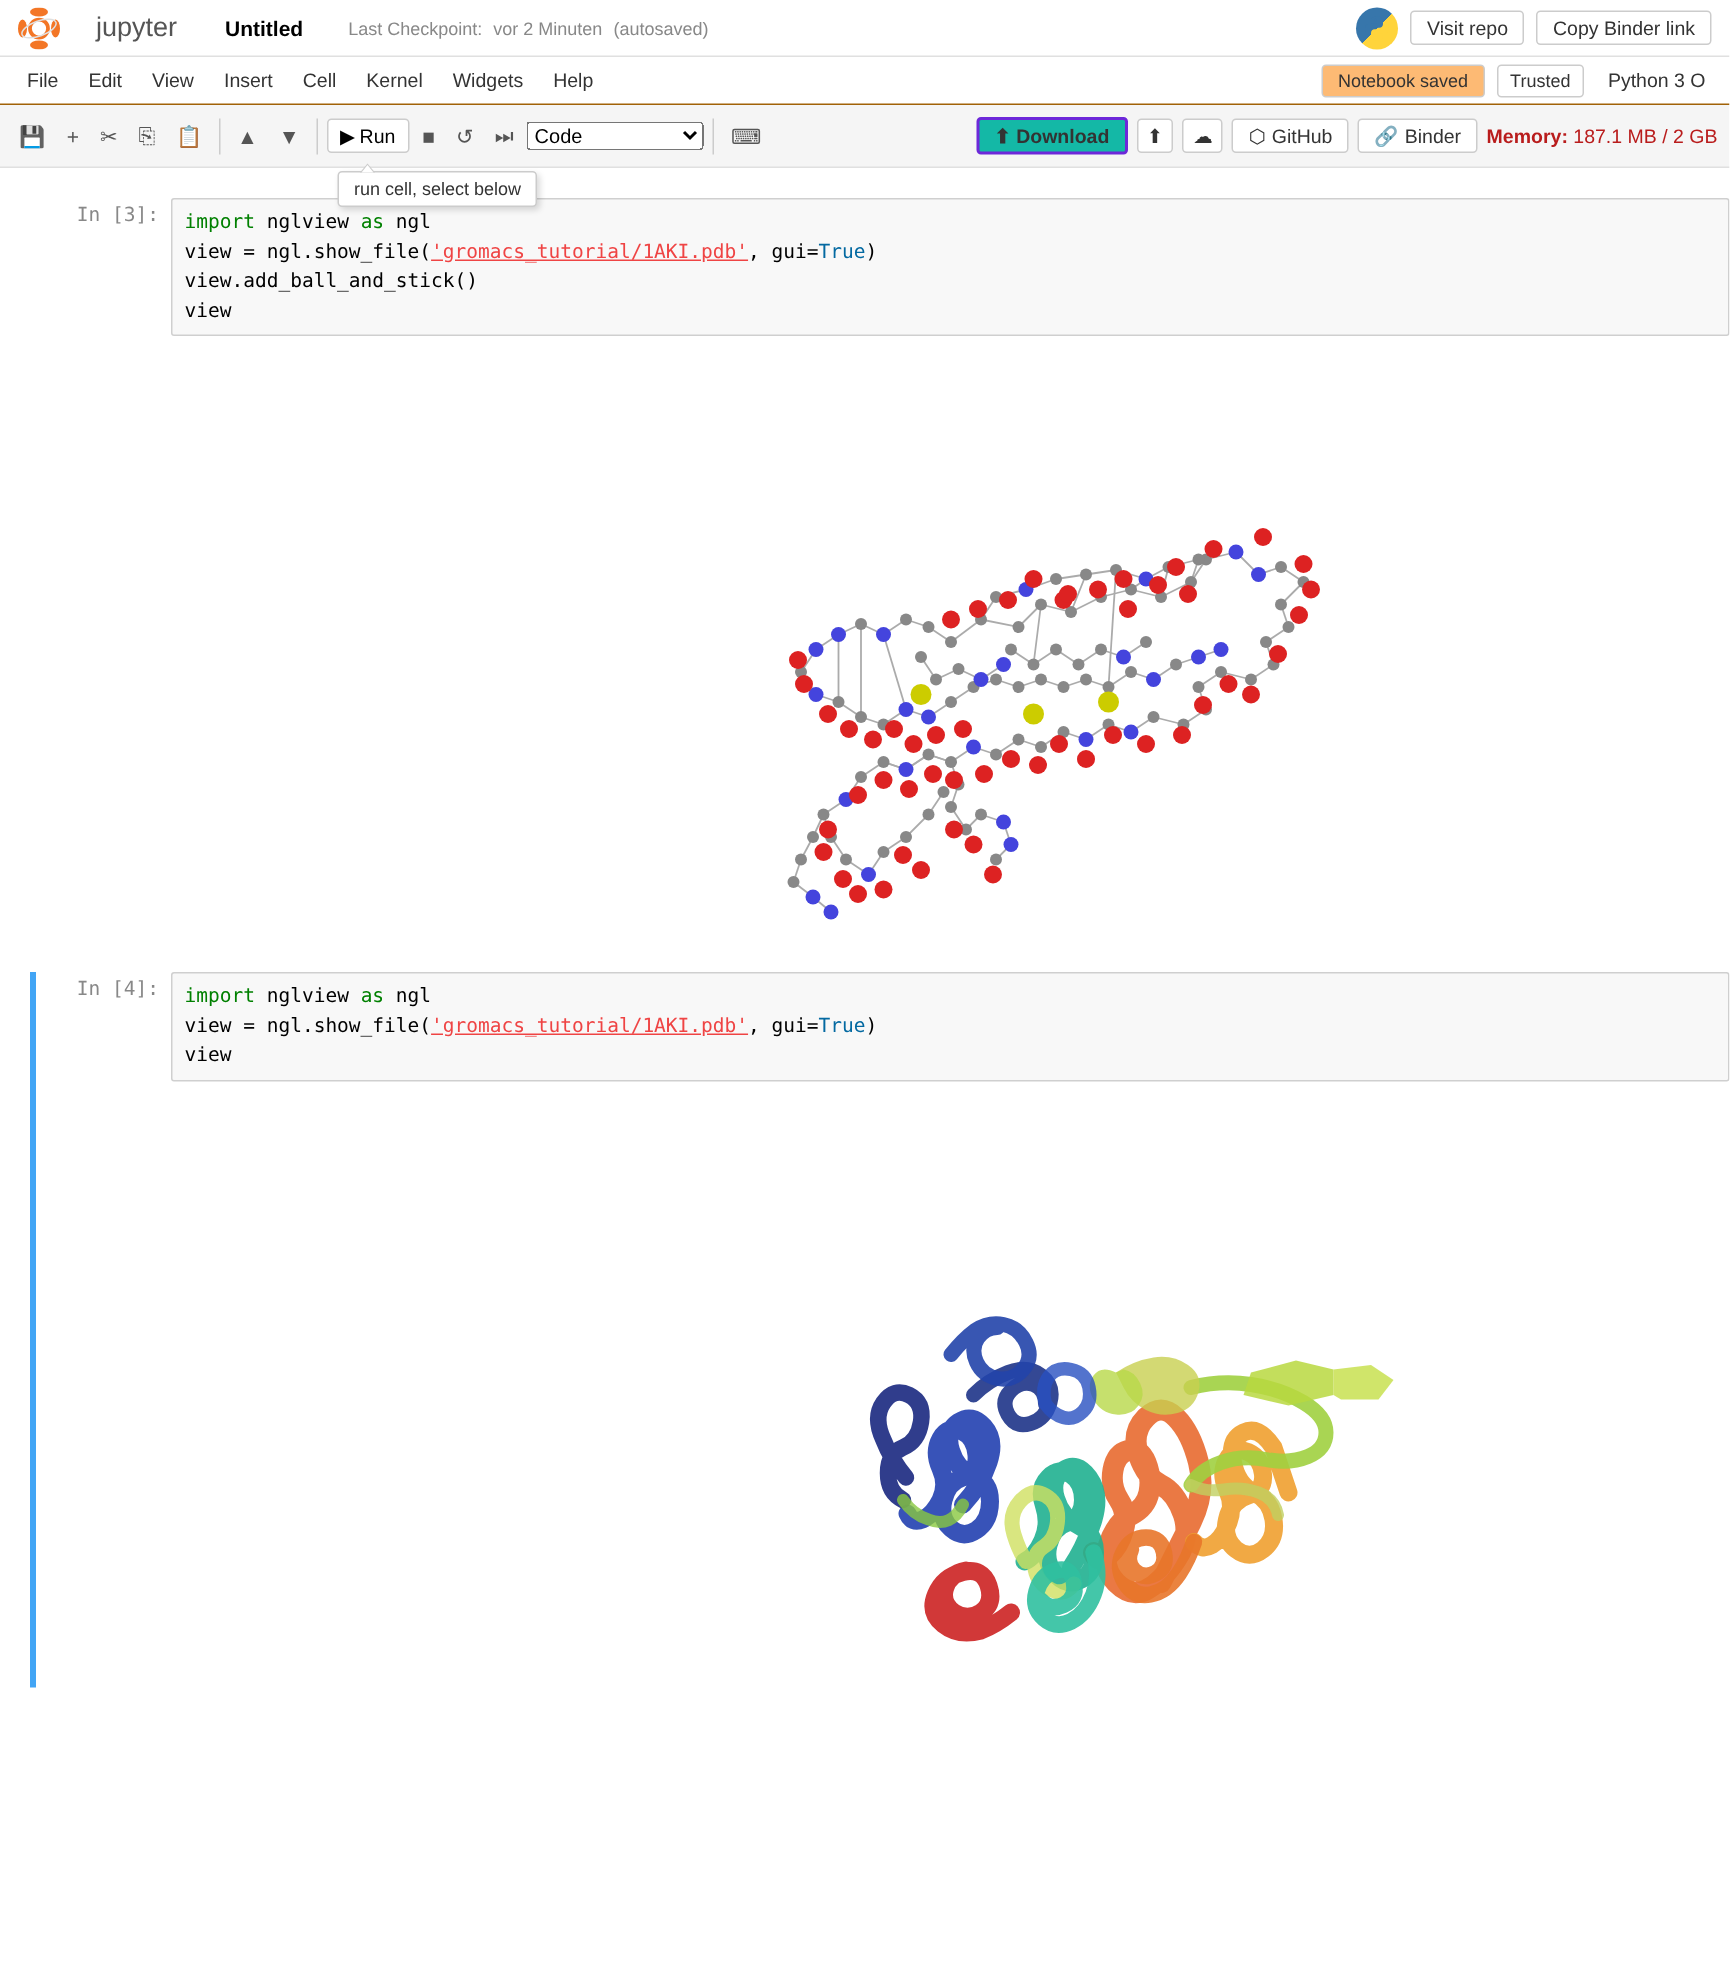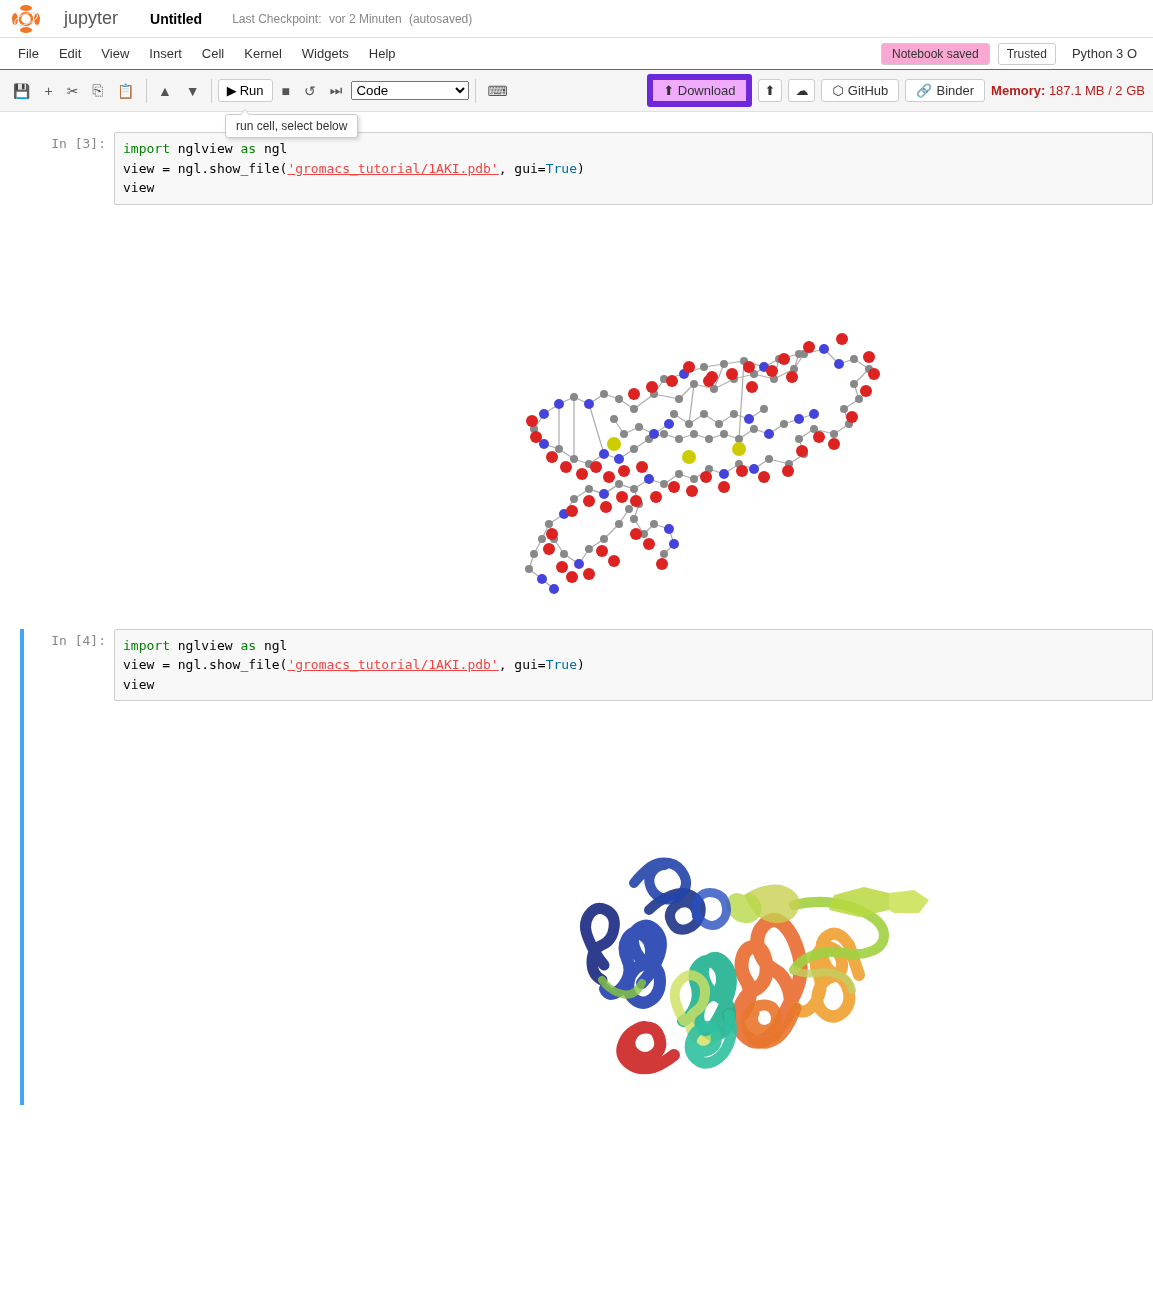--- a/index.html
+++ b/index.html
@@ -114,21 +114,21 @@
 
     
     .ribbon-view {
       width: 680px; height: 380px;
       display: flex; align-items: center; justify-content: center;
     }
 
     
     .nb-saved {
       border: 1px solid #ccc; border-radius: 3px; padding: 3px 10px;
-      font-size: 12px; color: #333; background: #f9a8d4; text-align: center;
+      font-size: 12px; color: #333; background: #fdba74; text-align: center;
     }
 
     
     .python-badge {
       width: 28px; height: 28px; border-radius: 50%;
       background: linear-gradient(135deg, #3776ab 50%, #ffd43b 50%);
       display: flex; align-items: center; justify-content: center;
       font-size: 10px; color: #fff; font-weight: bold;
     }
 
@@ -143,22 +143,22 @@
     }
 
     
     .ext-btn {
       border: 1px solid #ccc; background: #fff; border-radius: 3px;
       padding: 3px 10px; font-size: 13px; cursor: pointer; color: #333;
       display: flex; align-items: center; gap: 4px;
     }
 
     .download-btn {
-      border: 6px solid #6d28d9; background: #f0abfc; border-radius: 3px;
-      padding: 3px 10px; font-size: 13px; cursor: pointer; color: #333;
+      border: 2px solid #6d28d9; background: #14b8a6; border-radius: 3px;
+      padding: 3px 10px; font-size: 13px; cursor: pointer; color: #333; font-weight: bold;
     }
   </style>
 </head>
 <body>
 
 <div id="topbar">
   <div id="topbar-left">
 
     <svg class="jupyter-logo" viewBox="0 0 28 28">
       <ellipse cx="14" cy="3" rx="6" ry="3" fill="#f37626"></ellipse>
@@ -169,20 +169,31 @@
 
       <ellipse cx="14" cy="14" rx="12" ry="5" fill="none" stroke="#e0e0e0" stroke-width="1" transform="rotate(-20 14 14)"></ellipse>
     </svg>
     <span style="font-size:18px;font-weight:300;color:#555;">jupyter</span>
     <span style="font-weight:bold;font-size:14px;margin-left:8px;">Untitled</span>
     <span style="font-size:12px;color:#888;margin-left:6px;">
       <span>Last Checkpoint:</span>
       <span style="margin-left:4px;">vor 2 Minuten</span>
       <span style="margin-left:4px;">(autosaved)</span>
     </span>
+  </div>
+  <div id="topbar-right">
+
+    <div class="python-badge">
+      <svg width="18" height="18" viewBox="0 0 18 18">
+        <path d="M9 1C5.5 1 5 2.5 5 4v1.5h4V6H3.5C2 6 1 7 1 9.5s1 3.5 2.5 3.5H5v-2c0-1.5 1-2.5 2.5-2.5h3C12 8.5 13 7.5 13 6V4c0-1.5-1-3-4-3zm-1 1.5c.5 0 1 .5 1 1s-.5 1-1 1-1-.5-1-1 .5-1 1-1z" fill="#3776ab"></path>
+        <path d="M9 17c3.5 0 4-1.5 4-3v-1.5H9V12h5.5c1.5 0 2.5-1 2.5-3.5S16 5 14.5 5H13v2c0 1.5-1 2.5-2.5 2.5h-3C6 9.5 5 10.5 5 12v2c0 1.5 1 3 4 3zm1-1.5c-.5 0-1-.5-1-1s.5-1 1-1 1 .5 1 1-.5 1-1 1z" fill="#ffd43b"></path>
+      </svg>
+    </div>
+    <button class="topbar-btn">Visit repo</button>
+    <button class="topbar-btn">Copy Binder link</button>
   </div>
 </div>
 
 <div id="menubar">
   <div class="menu-item">File</div>
   <div class="menu-item">Edit</div>
   <div class="menu-item">View</div>
   <div class="menu-item">Insert</div>
   <div class="menu-item">Cell</div>
   <div class="menu-item">Kernel</div>
@@ -264,20 +275,21 @@
 
   <div class="cell-wrapper">
     <div class="cell-left-margin"></div>
     <div class="cell-active-bar inactive"></div>
     <div class="cell-container">
       <div class="cell-input-row">
         <div class="cell-prompt">In [3]:</div>
         <div class="cell-input">
           <div><span class="code-kw">import</span> nglview <span class="code-kw">as</span> ngl</div>
           <div>view = ngl.show_file(<span class="code-str">'gromacs_tutorial/1AKI.pdb'</span>, gui=<span class="code-kw2">True</span>)</div>
+          <div>view.add_ball_and_stick()</div>
           <div>view</div>
         </div>
       </div>
       <div class="cell-output">
 
         <div class="mol-view">
           <svg class="mol-svg" viewBox="0 0 680 380" xmlns="http://www.w3.org/2000/svg">
 
             <rect width="680" height="380" fill="white"></rect>
 

